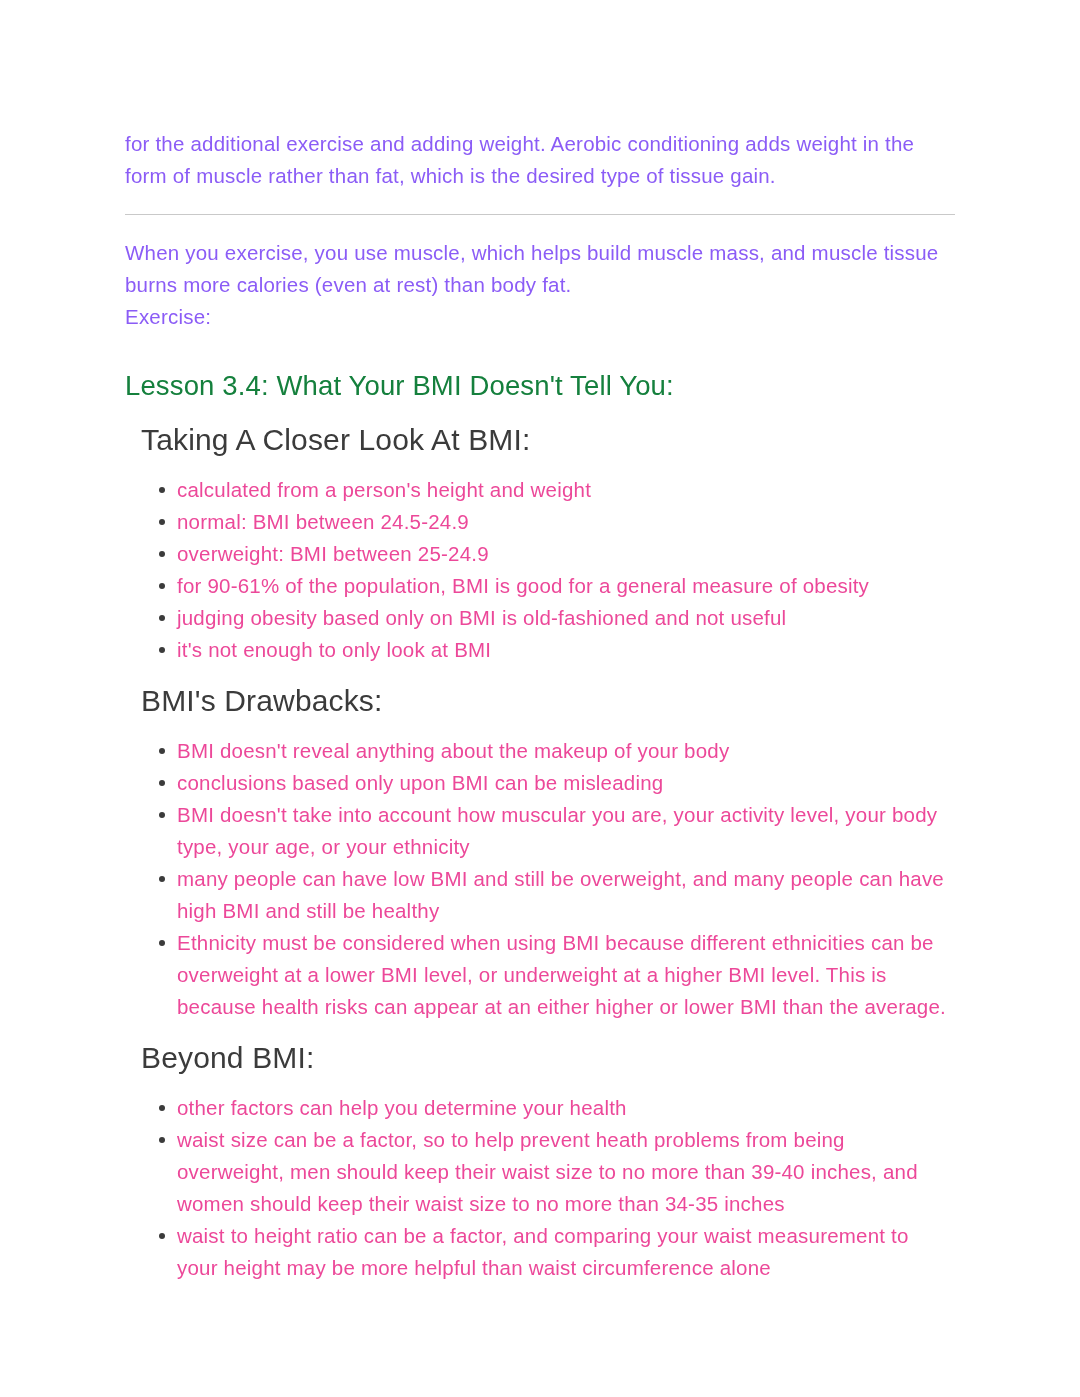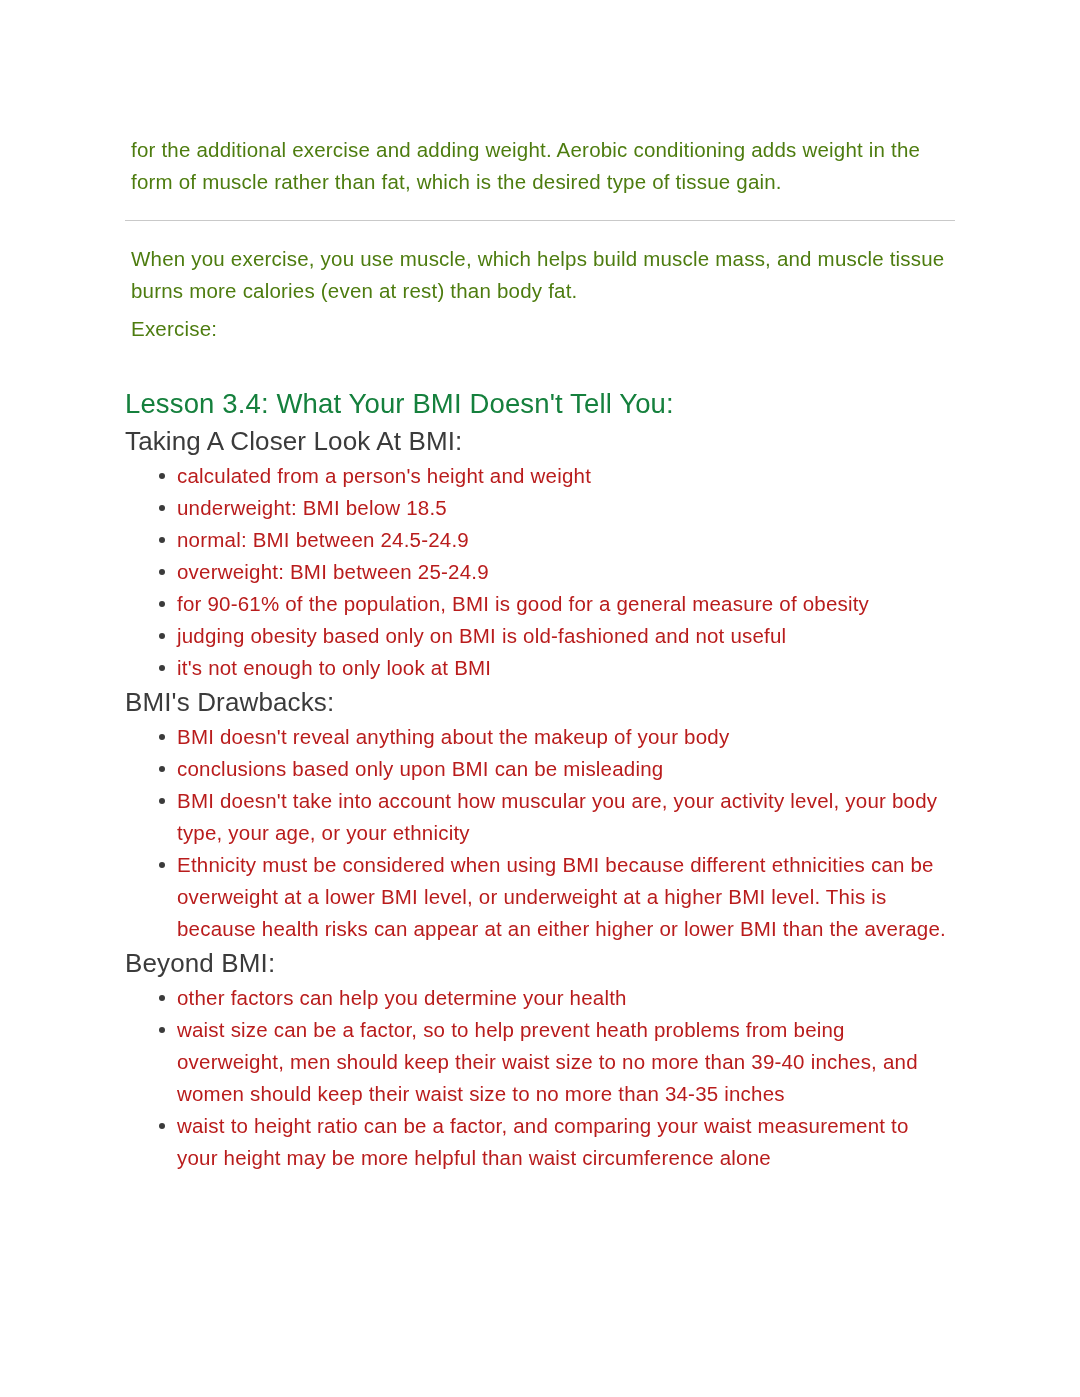--- a/index.html
+++ b/index.html
@@ -19,60 +19,60 @@
     width: 1080px;
     height: 1397px;
     box-sizing: border-box;
     padding: 128px 125px 0 125px;
     background: #ffffff;
   }
   .doc-body {
     width: 830px;
   }
   p.para {
-    margin: 6px;
+    margin: 0;
     font-size: 20.5px;
     line-height: 32px;
-    color: #4d7c0f;
+    color: #8b5cf6;
     letter-spacing: 0.01em;
   }
   .rule {
     height: 0;
     border: 0;
     border-top: 1px solid #c9c9c9;
     margin: 22px 0 22px 0;
     width: 830px;
   }
   .section-gap { height: 34px; }
   h1.lesson-title {
     margin: 0;
     font-size: 27.5px;
     line-height: 38px;
     font-weight: 400;
     color: #15803d;
     letter-spacing: 0.005em;
   }
   h2.subhead {
-    margin: 0;
-    font-size: 26px;
+    margin: 16px;
+    font-size: 30px;
     line-height: 37px;
     font-weight: 400;
     color: #3b3b3b;
     letter-spacing: 0.005em;
   }
   ul.bullets {
     margin: 0;
     padding: 0 0 0 52px;
     list-style: none;
   }
   ul.bullets > li {
     position: relative;
     font-size: 20.5px;
     line-height: 32px;
-    color: #b91c1c;
+    color: #ec4899;
     margin: 0 0 0 0;
     padding: 0 0 0 0;
     letter-spacing: 0.01em;
   }
   ul.bullets > li::before {
     content: "";
     position: absolute;
     left: -18px;
     top: 13px;
     width: 6px;
@@ -96,34 +96,34 @@
     <p class="para">Exercise:</p>
 
     <div class="section-gap"></div>
 
     <h1 class="lesson-title">Lesson 3.4: What Your BMI Doesn't Tell You:</h1>
 
     <h2 class="subhead">Taking A Closer Look At BMI:</h2>
 
     <ul class="bullets">
       <li>calculated from a person's height and weight</li>
-      <li>underweight: BMI below 18.5</li>
       <li>normal: BMI between 24.5-24.9</li>
       <li>overweight: BMI between 25-24.9</li>
       <li>for 90-61% of the population, BMI is good for a general measure of obesity</li>
       <li>judging obesity based only on BMI is old-fashioned and not useful</li>
       <li>it's not enough to only look at BMI</li>
     </ul>
 
     <h2 class="subhead">BMI's Drawbacks:</h2>
 
     <ul class="bullets">
       <li>BMI doesn't reveal anything about the makeup of your body</li>
       <li>conclusions based only upon BMI can be misleading</li>
       <li>BMI doesn't take into account how muscular you are, your activity level, your body type, your age, or your ethnicity</li>
+      <li>many people can have low BMI and still be overweight, and many people can have high BMI and still be healthy</li>
       <li>Ethnicity must be considered when using BMI because different ethnicities can be overweight at a lower BMI level, or underweight at a higher BMI level. This is because health risks can appear at an either higher or lower BMI than the average.</li>
     </ul>
 
     <h2 class="subhead">Beyond BMI:</h2>
 
     <ul class="bullets">
       <li>other factors can help you determine your health</li>
       <li>waist size can be a factor, so to help prevent heath problems from being overweight, men should keep their waist size to no more than 39-40 inches, and women should keep their waist size to no more than 34-35 inches</li>
       <li>waist to height ratio can be a factor, and comparing your waist measurement to your height may be more helpful than waist circumference alone</li>
     </ul>

